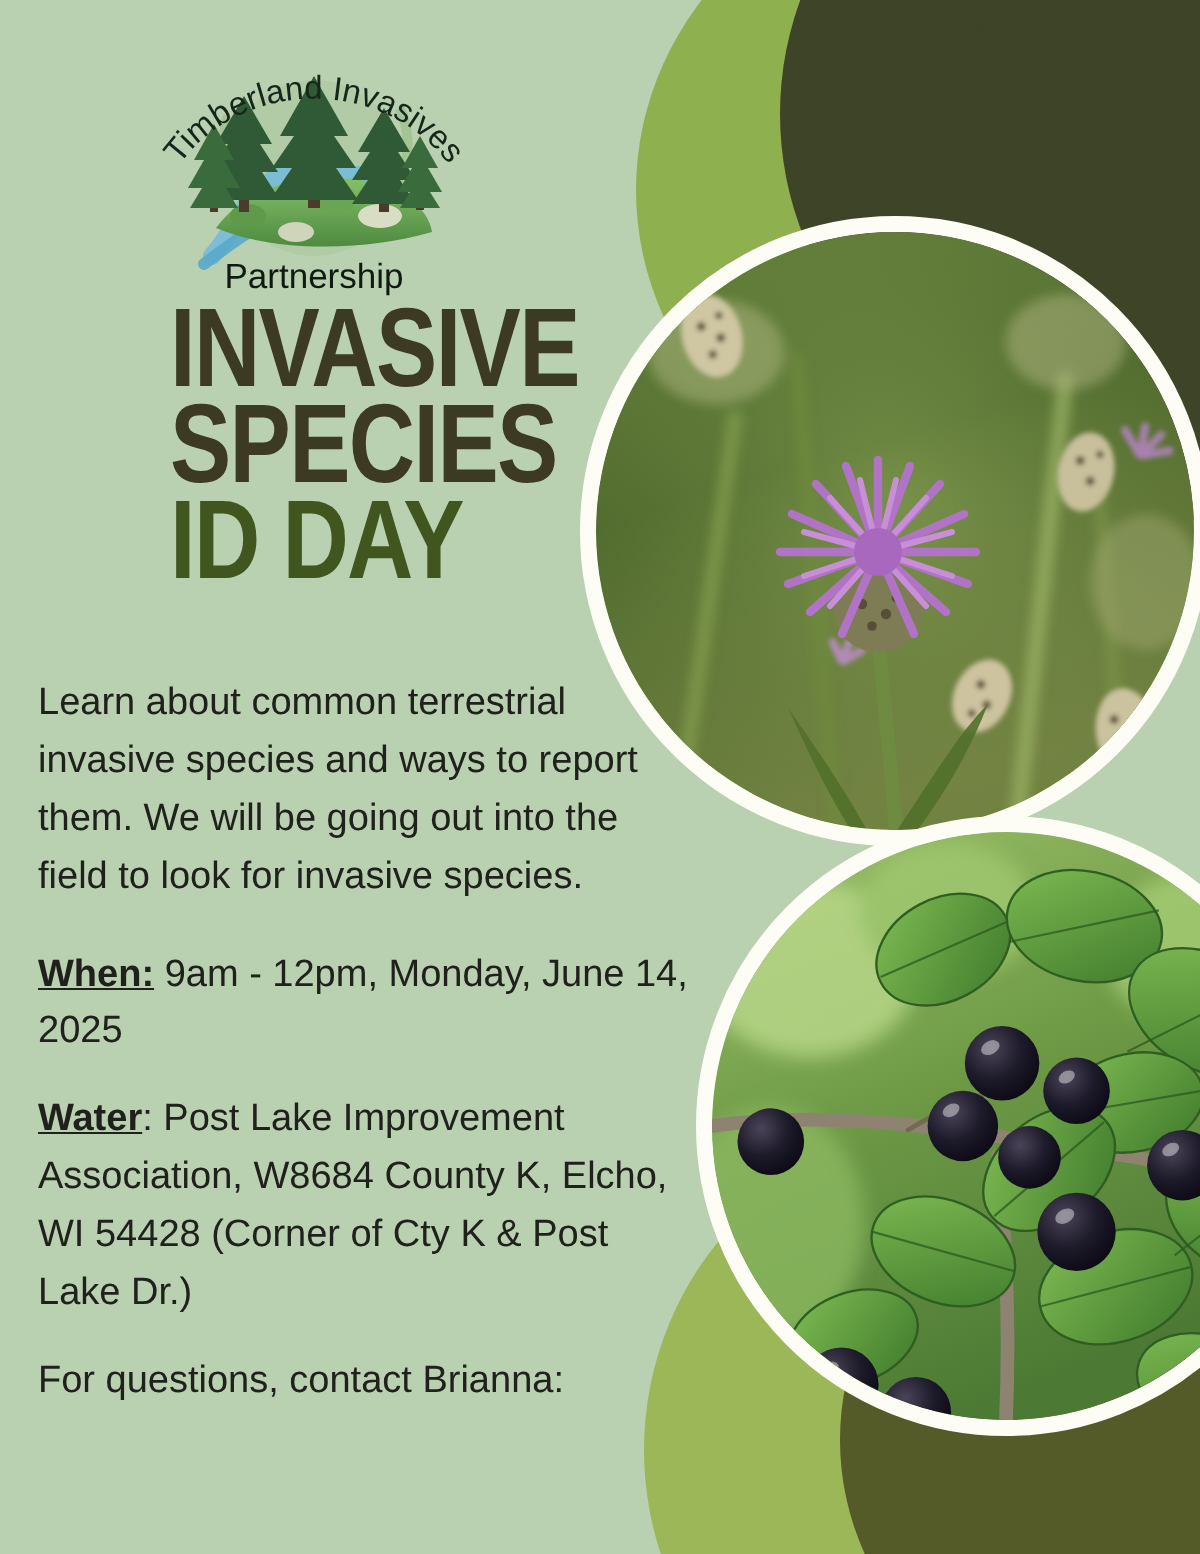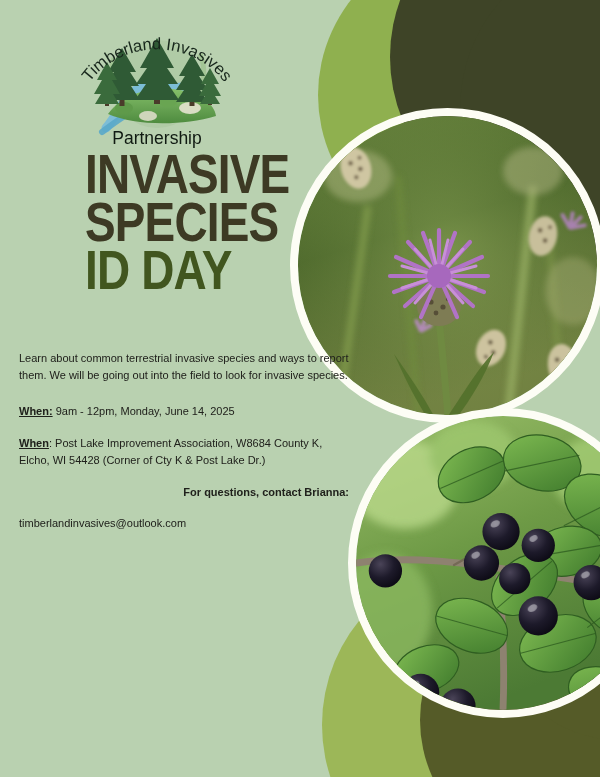--- a/index.html
+++ b/index.html
@@ -87,30 +87,30 @@
     letter-spacing:-1px;
     transform:scaleX(0.82);
     transform-origin:left center;
     white-space:nowrap;
   }
   #head-line-1,#head-line-2{color:#3d3a24;}
   #head-line-3{color:#41561f;}
 
   
   #copy{
-    position:absolute;left:19px;top:350px;width:330px;
+    position:absolute;left:19px;top:338px;width:330px;
     color:#20211c;
-    font-size:11px;
+    font-size:19px;
     line-height:1.52;
   }
   #copy p{margin:0 0 15px 0;}
   #copy .lbl{font-weight:bold;text-decoration:underline;}
   #intro{margin-bottom:20px !important;}
   #contact-block{margin-top:6px;}
-  #contact-head{font-weight:bold;margin:0;text-align:right;}
+  #contact-head{font-weight:normal;margin:0;}
   #contact-phone,#contact-email{margin:0;}
 </style>
 </head>
 <body>
 
 <div id="flyer">
 
   <div class="blob" id="blob-lightgreen-top"></div>
   <div class="blob" id="blob-darkolive-top"></div>
   <div class="blob" id="blob-darkolive-top2"></div>
@@ -397,23 +397,22 @@
     <div class="head-line" id="head-line-2">SPECIES</div>
     <div class="head-line" id="head-line-3">ID DAY</div>
   </div>
 
   <div id="copy">
 
     <p id="intro">Learn about common terrestrial invasive species and ways to report them. We will be going out into the field to look for invasive species.</p>
 
     <p><span class="lbl">When:</span><span> 9am - 12pm, Monday, June 14, 2025</span></p>
 
-    <p><span class="lbl">When</span><span>: Post Lake Improvement Association, W8684 County K, Elcho, WI 54428 (Corner of Cty K &amp; Post Lake Dr.)</span></p>
+    <p><span class="lbl">Water</span><span>: Post Lake Improvement Association, W8684 County K, Elcho, WI 54428 (Corner of Cty K &amp; Post Lake Dr.)</span></p>
 
 
     <div id="contact-block">
       <p id="contact-head">For questions, contact Brianna:</p>
-      <p id="contact-email">timberlandinvasives@outlook.com</p>
     </div>
 
   </div>
 
 </div>
 
 </body></html>

